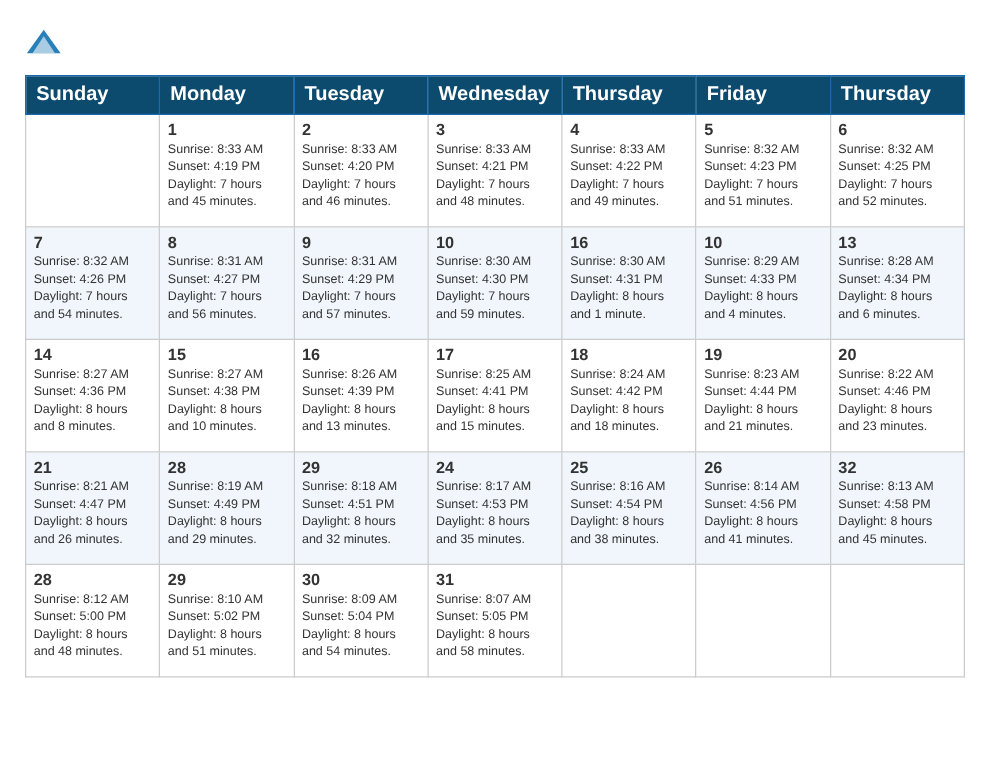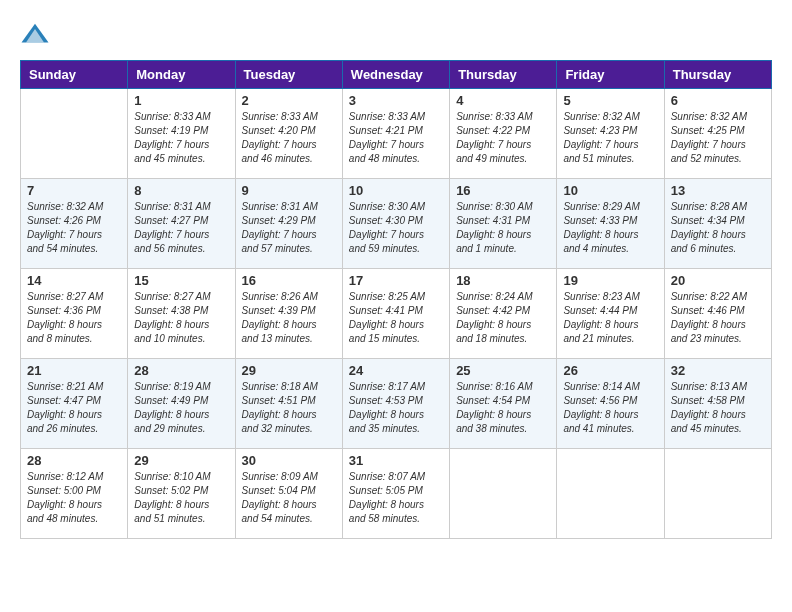--- a/index.html
+++ b/index.html
@@ -50,23 +50,23 @@
     }
     .location {
       font-size: 14px;
       color: #555;
     }
     table {
       width: 100%;
       border-collapse: collapse;
     }
     thead tr th {
-      background-color: #4c1d95;
+      background-color: #0c4a6e;
       color: white;
-      font-size: 13px;
+      font-size: 16px;
       font-weight: bold;
       padding: 6px 8px;
       text-align: left;
       border: 1px solid #1a6aad;
     }
     tbody tr td {
       border: 1px solid #ccc;
       vertical-align: top;
       padding: 4px 6px;
       font-size: 10.5px;
@@ -85,21 +85,20 @@
       font-size: 13px;
       font-weight: bold;
       color: #333;
       display: block;
       margin-bottom: 2px;
     }
     .day-info {
       font-size: 10px;
       color: #333;
       line-height: 1.4;
-      font-style: italic;
     }
   </style>
 </head>
 <body>
 
 <div class="header">
   <div class="logo">
     <svg class="logo-icon" viewBox="0 0 40 40">
       <polygon points="20,5 38,30 2,30" fill="#2980b9"></polygon>
       <polygon points="20,12 32,30 8,30" fill="white" opacity="0.6"></polygon>

